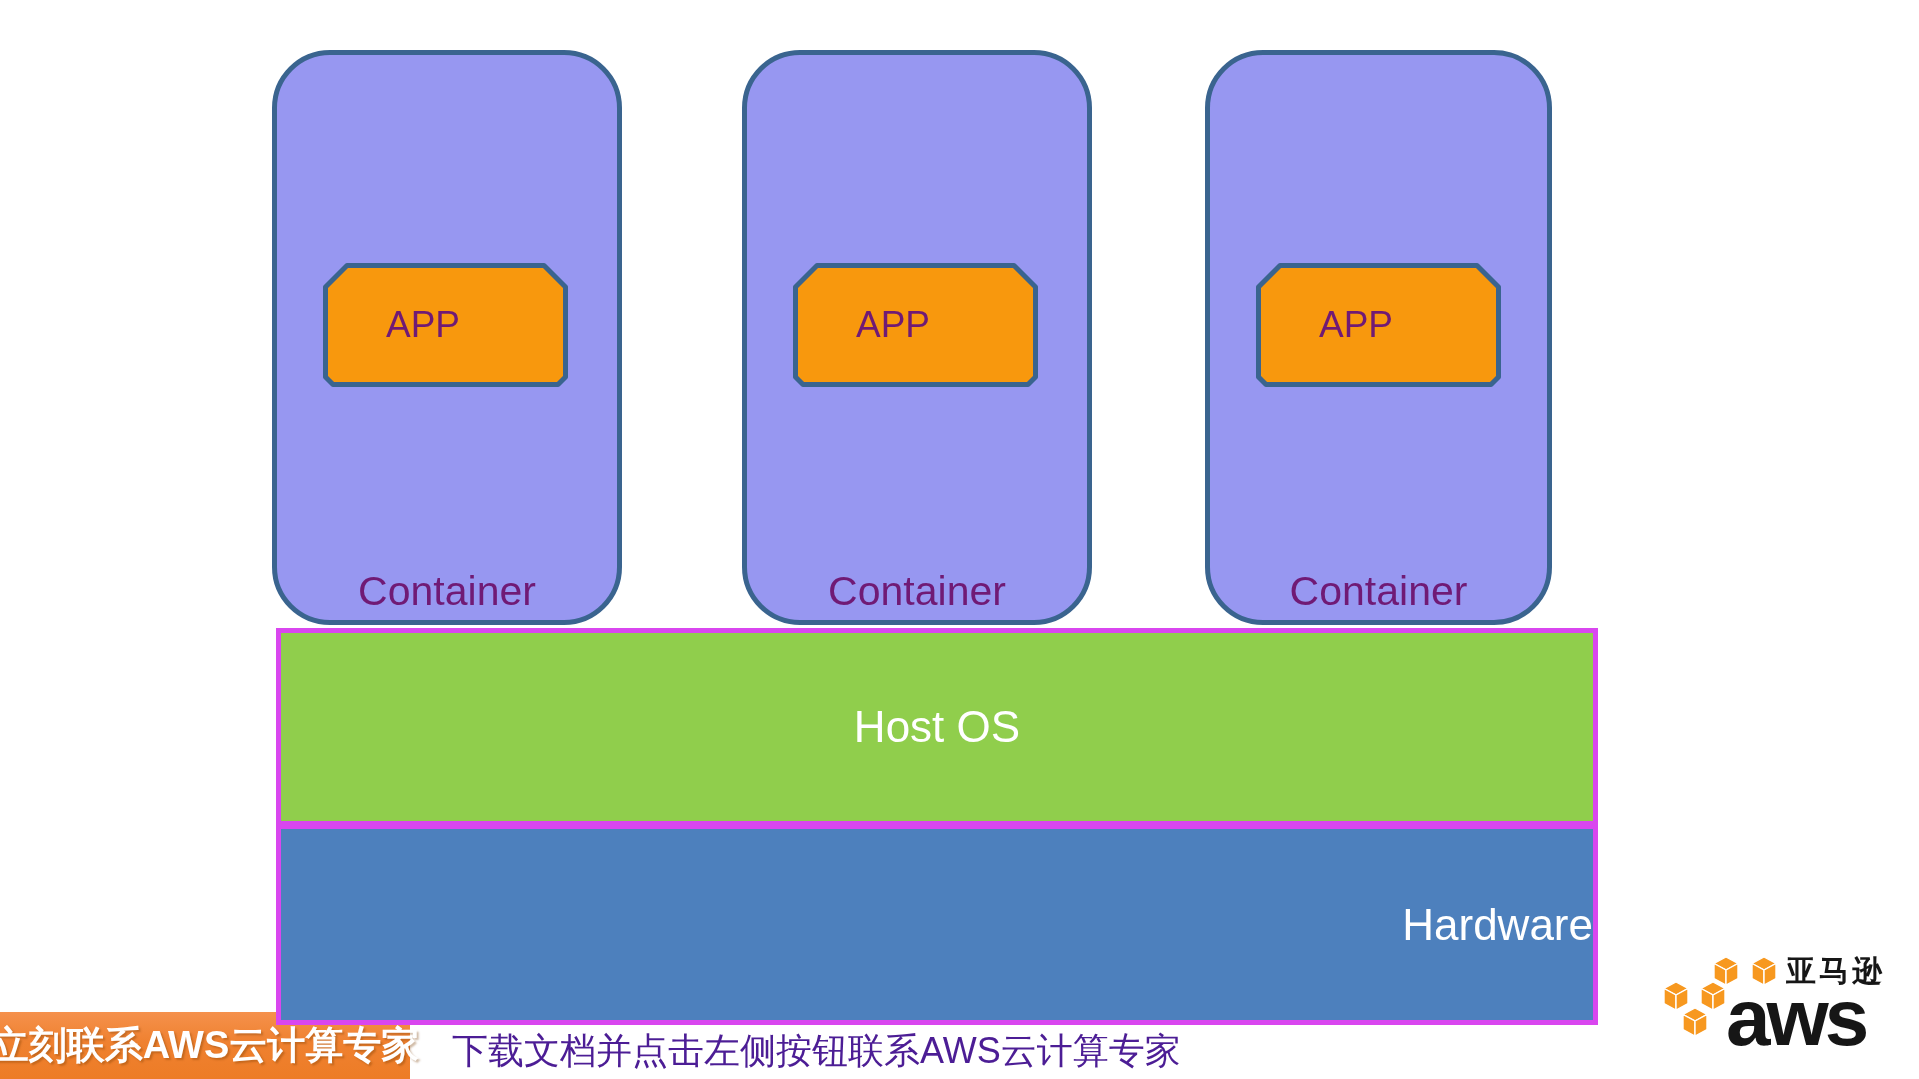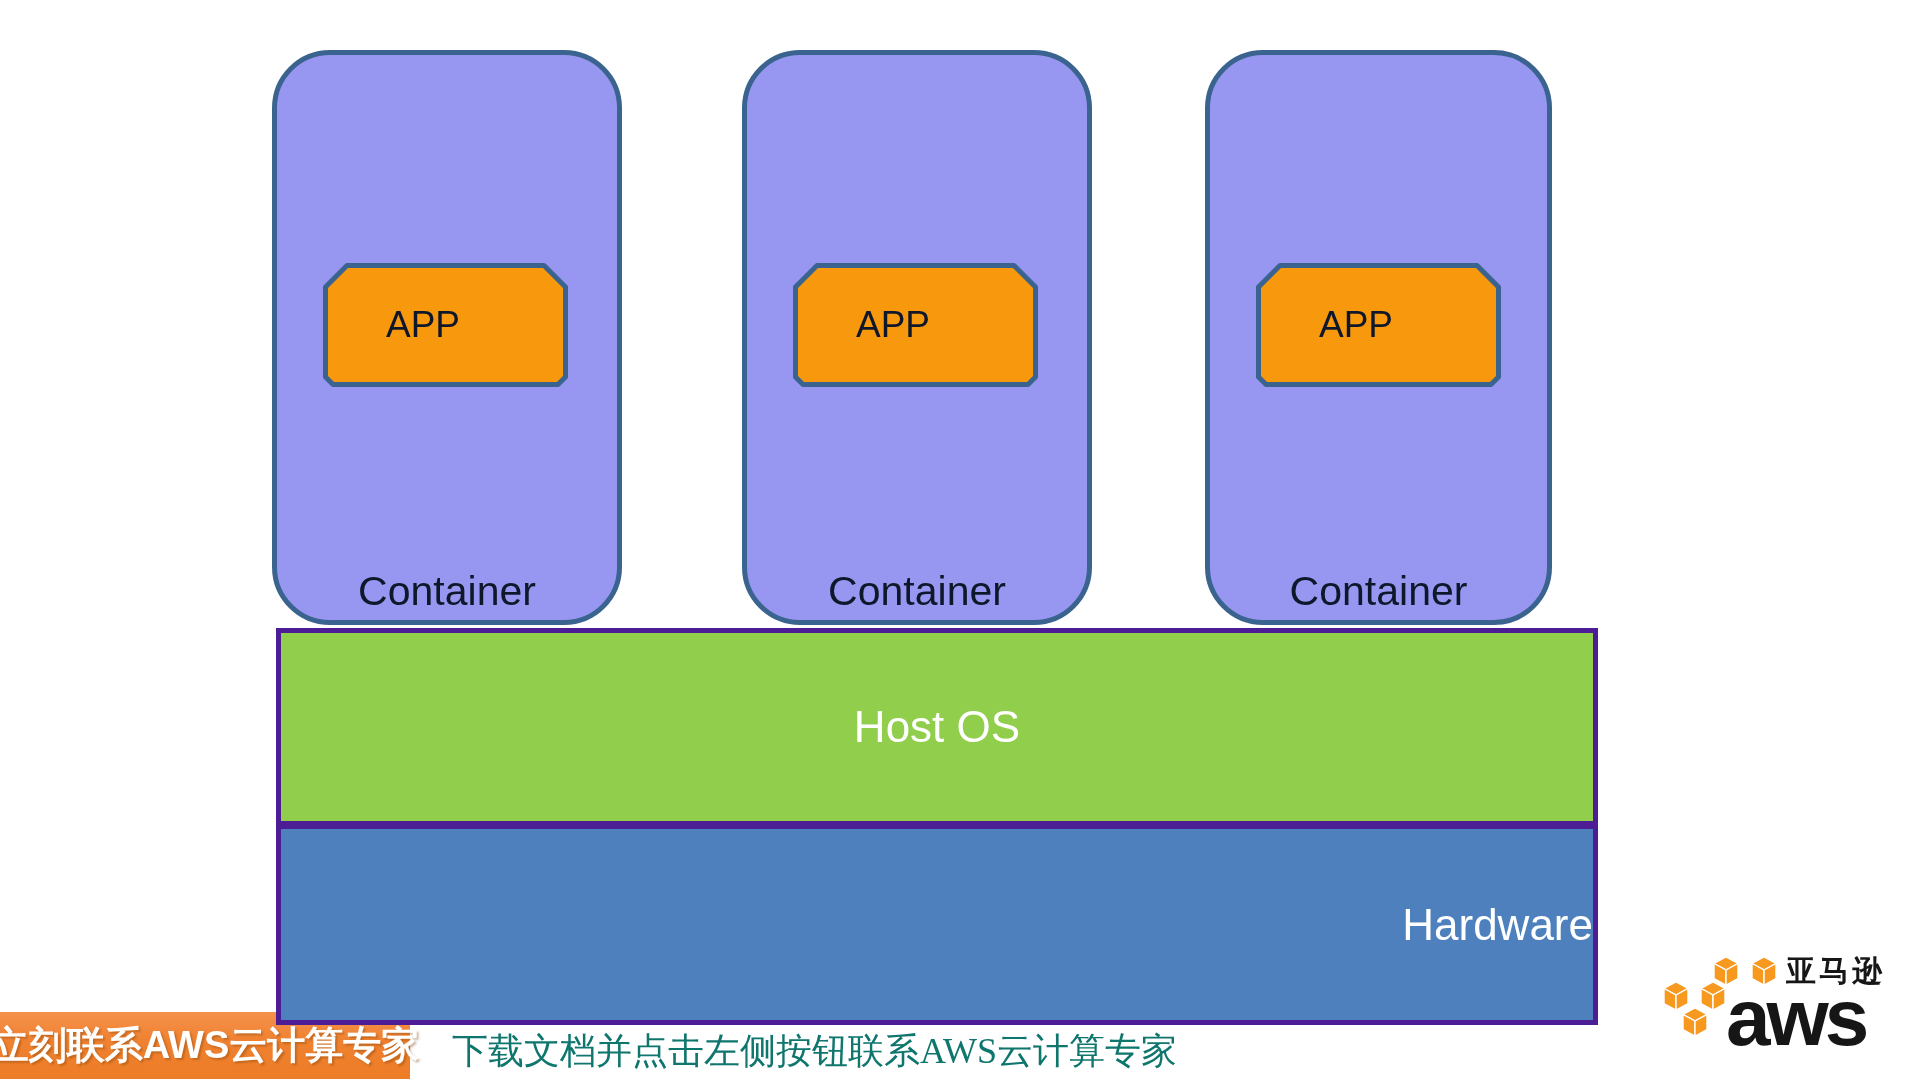--- a/index.html
+++ b/index.html
@@ -20,42 +20,42 @@
     box-sizing:border-box;
     z-index:3;
   }
   .container-box.c1{left:272px;}
   .container-box.c2{left:742px;}
   .container-box.c3{left:1205px;width:347px;}
   .container-label{
     position:absolute;
     left:0;right:0;bottom:6px;
     text-align:center;
-    color:#0f172a;
+    color:#701a75;
     font-size:41px;
     line-height:46px;
   }
   
   .app-box{
     position:absolute;
     left:46px;top:208px;
     width:245px;height:124px;
   }
   .app-box svg{display:block;width:245px;height:124px;}
   .app-label{
     position:absolute;left:0;top:0;width:200px;height:124px;
     display:flex;align-items:center;justify-content:center;
-    color:#0f172a;font-size:37px;
+    color:#701a75;font-size:37px;
   }
   
   .layer{
     position:absolute;
     left:276px;width:1322px;
     box-sizing:border-box;
-    border:5px solid #4c1d95;
+    border:5px solid #d946ef;
     display:flex;align-items:center;justify-content:center;
     color:#ffffff;font-size:44px;
     z-index:2;
   }
   .layer.host{top:628px;height:198px;background:#90CE4C;}
   .layer.hardware{top:824px;height:201px;background:#4D80BD;justify-content:flex-end;}
   
   .contact-banner{
     position:absolute;
     left:0;top:1012px;width:410px;height:67px;
@@ -67,23 +67,23 @@
   .contact-banner span{
     color:#ffffff;
     font-size:38px;
     font-weight:bold;
     white-space:nowrap;
     text-shadow:2px 2px 2px rgba(120,60,0,0.35);
   }
   .caption{
     position:absolute;
     left:452px;top:1030px;height:42px;line-height:42px;
-    color:#0f766e;
+    color:#4c1d95;
     font-size:36px;
-    font-family:Liberation Serif, serif;
+    font-family:Liberation Sans, sans-serif;
     white-space:nowrap;
     z-index:1;
   }
   
   .aws-logo{
     position:absolute;
     left:1652px;top:944px;width:240px;height:112px;
     z-index:1;
   }
   .aws-logo svg{display:block;width:240px;height:112px;}

